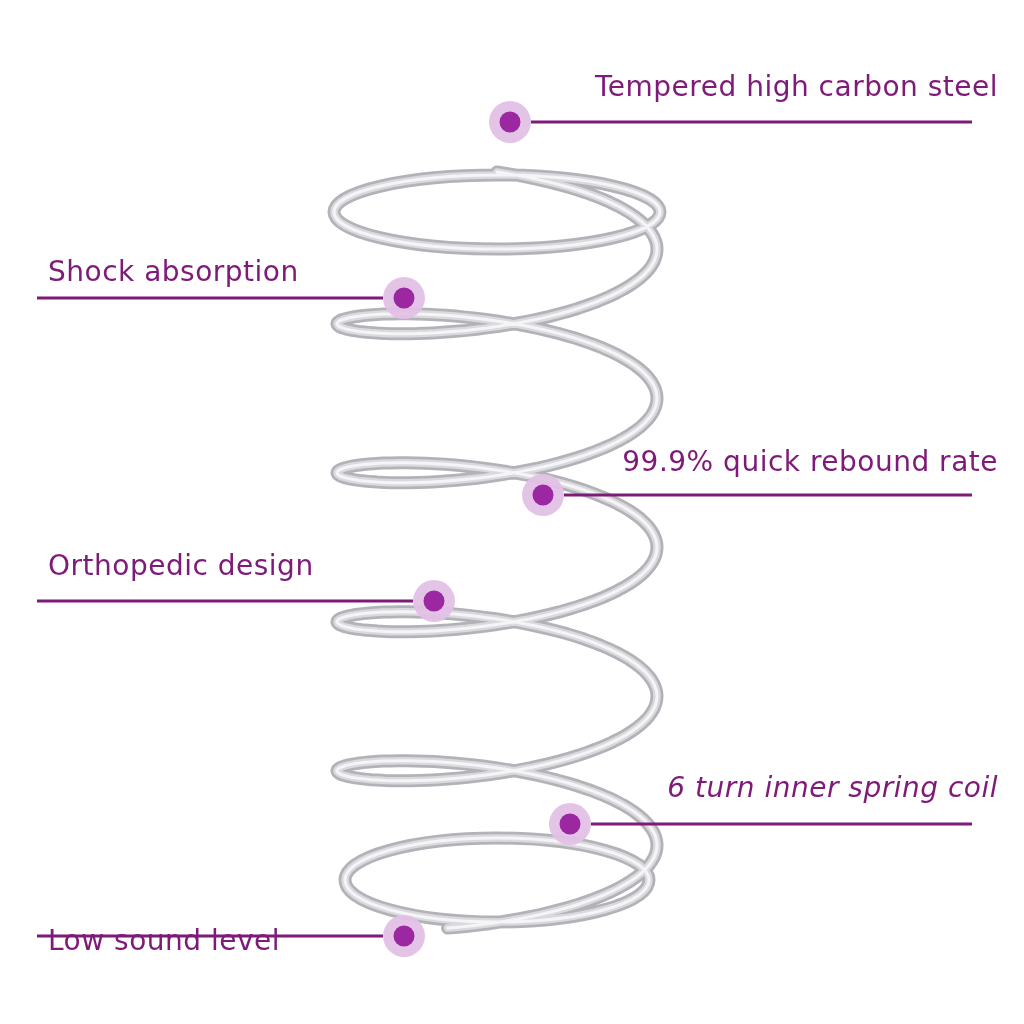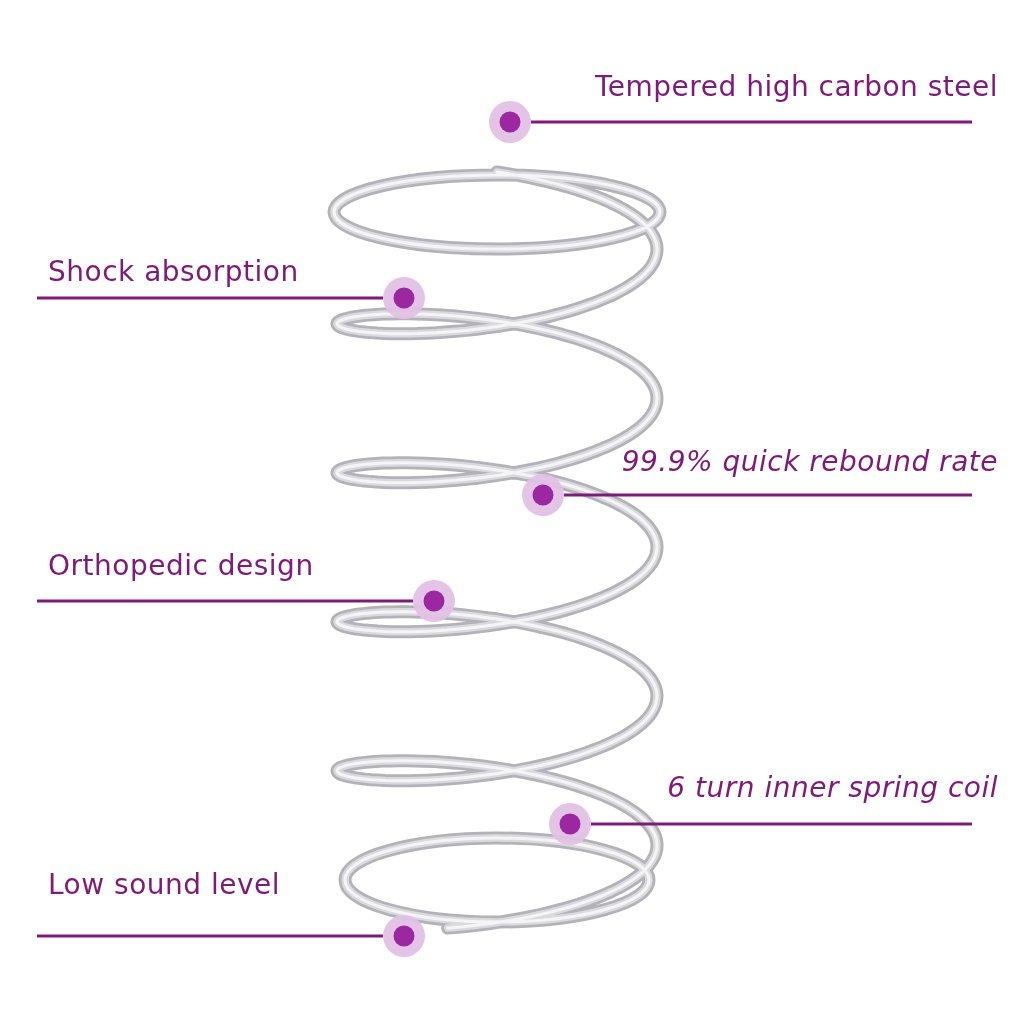--- a/index.html
+++ b/index.html
@@ -34,24 +34,24 @@
   
   .callout-label {
     position: absolute;
     font-size: 28px;
     letter-spacing: 0.5px;
     color: var(--accent);
     white-space: nowrap;
   }
   .lbl-0 { top: 70px;  right: 52px; }
   .lbl-1 { top: 247px; left: 48px; margin-top: 8px; }
-  .lbl-2 { top: 445px; right: 52px; font-style: italic; }
+  .lbl-2 { top: 445px; right: 52px; }
   .lbl-3 { top: 549px; left: 48px; text-align: right; }
   .lbl-4 { top: 771px; right: 52px; font-style: italic; }
-  .lbl-5 { top: 868px; left: 48px; }
+  .lbl-5 { top: 924px; left: 48px; }
 </style>
 </head>
 <body>
 
 <div class="stage">
 
   <svg class="canvas" viewBox="0 0 1024 1024" aria-hidden="true">
     <defs>
       <path id="coil-shape" d="M 334 212 a 163 37 0 1 0 326 0 a 163 37 0 1 0 -326 0 M497.0 172.0L507.5 173.6L517.9 175.4L528.2 177.4L538.4 179.6L548.4 181.9L558.2 184.4L567.7 187.0L577.0 189.8L585.9 192.7L594.4 195.8L602.5 199.0L610.1 202.3L617.3 205.8L623.9 209.4L630.0 213.0L635.5 216.8L640.5 220.7L644.8 224.6L648.5 228.6L651.5 232.7L653.9 236.8L655.6 240.9L656.7 245.0L657.0 249.2L656.7 253.4L655.6 257.5L654.0 261.7L651.6 265.8L648.6 269.8L644.9 273.8L640.6 277.8L635.6 281.6L630.1 285.4L624.0 289.1L617.4 292.6L610.3 296.1L602.6 299.4L594.5 302.7L586.0 305.7L577.2 308.7L567.9 311.5L558.4 314.1L548.6 316.6L538.6 318.9L528.4 321.0L518.1 323.0L507.7 324.8L497.2 326.5L486.8 327.9L476.4 329.2L466.0 330.4L455.8 331.3L445.8 332.1L436.0 332.8L426.5 333.2L417.2 333.6L408.3 333.7L399.8 333.8L391.7 333.7L384.1 333.4L376.9 333.1L370.2 332.6L364.1 332.0L358.6 331.4L353.6 330.6L349.3 329.8L345.6 328.9L342.5 327.9L340.1 326.9L338.4 325.9L337.4 324.8L337.0 323.8L337.3 322.7L338.3 321.7L340.0 320.6L342.4 319.6L345.4 318.7L349.0 317.8L353.3 317.0L358.2 316.2L363.7 315.5L369.8 314.9L376.4 314.5L383.6 314.1L391.2 313.9L399.3 313.7L407.8 313.8L416.6 313.9L425.9 314.2L435.4 314.7L445.2 315.3L455.2 316.1L465.3 317.1L475.7 318.2L486.1 319.5L496.5 320.9L507.0 322.6L517.4 324.4L527.7 326.3L537.9 328.5L548.0 330.8L557.8 333.2L567.3 335.9L576.6 338.6L585.5 341.6L594.0 344.6L602.1 347.8L609.8 351.2L616.9 354.6L623.6 358.2L629.7 361.9L635.3 365.6L640.3 369.5L644.6 373.4L648.3 377.4L651.4 381.5L653.8 385.6L655.6 389.7L656.6 393.9L657.0 398.0L656.7 402.2L655.7 406.3L654.0 410.5L651.7 414.6L648.7 418.6L645.1 422.6L640.8 426.6L635.9 430.4L630.4 434.2L624.3 437.9L617.7 441.5L610.6 445.0L603.0 448.3L594.9 451.5L586.4 454.6L577.6 457.5L568.4 460.3L558.8 463.0L549.1 465.5L539.1 467.8L528.9 469.9L518.6 471.9L508.1 473.7L497.7 475.4L487.2 476.9L476.8 478.2L466.5 479.3L456.3 480.3L446.2 481.1L436.4 481.7L426.9 482.2L417.6 482.5L408.7 482.7L400.2 482.8L392.1 482.7L384.4 482.4L377.2 482.1L370.5 481.6L364.4 481.0L358.8 480.4L353.8 479.6L349.5 478.8L345.7 477.9L342.7 477.0L340.2 476.0L338.5 474.9L337.4 473.9L337.0 472.8L337.3 471.8L338.3 470.7L339.9 469.7L342.2 468.7L345.2 467.7L348.9 466.8L353.1 466.0L358.0 465.2L363.5 464.5L369.5 464.0L376.1 463.5L383.3 463.1L390.9 462.9L398.9 462.7L407.4 462.8L416.2 462.9L425.4 463.2L434.9 463.7L444.7 464.3L454.7 465.1L464.9 466.0L475.2 467.1L485.6 468.4L496.1 469.9L506.5 471.5L517.0 473.3L527.3 475.2L537.5 477.4L547.5 479.7L557.4 482.1L566.9 484.7L576.2 487.5L585.1 490.4L593.6 493.5L601.8 496.7L609.4 500.0L616.6 503.5L623.3 507.0L629.5 510.7L635.1 514.5L640.1 518.3L644.4 522.2L648.2 526.2L651.3 530.3L653.7 534.4L655.5 538.5L656.6 542.7L657.0 546.8L656.7 551.0L655.8 555.2L654.1 559.3L651.8 563.4L648.8 567.5L645.2 571.5L641.0 575.4L636.1 579.3L630.6 583.1L624.6 586.7L618.0 590.3L610.9 593.8L603.3 597.2L595.3 600.4L586.8 603.5L578.0 606.4L568.8 609.2L559.3 611.9L549.5 614.4L539.5 616.7L529.3 618.9L519.0 620.8L508.6 622.7L498.2 624.3L487.7 625.8L477.3 627.1L466.9 628.3L456.7 629.2L446.7 630.1L436.9 630.7L427.3 631.2L418.0 631.5L409.1 631.7L400.6 631.8L392.4 631.7L384.7 631.4L377.5 631.1L370.8 630.6L364.6 630.1L359.1 629.4L354.0 628.7L349.7 627.8L345.9 627.0L342.8 626.0L340.3 625.0L338.5 624.0L337.4 622.9L337.0 621.9L337.3 620.8L338.2 619.8L339.8 618.7L342.1 617.7L345.1 616.8L348.7 615.9L352.9 615.0L357.8 614.3L363.2 613.6L369.3 613.0L375.8 612.5L382.9 612.1L390.5 611.9L398.5 611.8L407.0 611.8L415.8 611.9L425.0 612.2L434.5 612.7L444.3 613.3L454.3 614.0L464.4 615.0L474.8 616.1L485.2 617.4L495.6 618.8L506.1 620.4L516.5 622.2L526.8 624.2L537.1 626.3L547.1 628.6L556.9 631.0L566.5 633.6L575.8 636.4L584.7 639.3L593.3 642.4L601.4 645.6L609.1 648.9L616.3 652.3L623.1 655.9L629.2 659.5L634.8 663.3L639.8 667.2L644.3 671.1L648.0 675.1L651.2 679.1L653.6 683.2L655.4 687.3L656.6 691.5L657.0 695.7L656.7 699.8L655.8 704.0L654.2 708.1L651.9 712.2L649.0 716.3L645.4 720.3L641.2 724.2L636.3 728.1L630.9 731.9L624.9 735.6L618.3 739.2L611.2 742.7L603.7 746.0L595.6 749.2L587.2 752.3L578.4 755.3L569.2 758.1L559.7 760.8L549.9 763.3L539.9 765.6L529.8 767.8L519.5 769.8L509.1 771.6L498.6 773.3L488.1 774.8L477.7 776.1L467.4 777.2L457.2 778.2L447.1 779.0L437.3 779.7L427.7 780.2L418.4 780.5L409.5 780.7L400.9 780.8L392.8 780.7L385.0 780.5L377.8 780.1L371.1 779.7L364.9 779.1L359.3 778.4L354.3 777.7L349.8 776.9L346.0 776.0L342.9 775.1L340.4 774.1L338.6 773.0L337.5 772.0L337.0 770.9L337.2 769.9L338.2 768.8L339.7 767.8L342.0 766.8L344.9 765.8L348.5 764.9L352.7 764.1L357.6 763.3L363.0 762.6L369.0 762.0L375.5 761.5L382.6 761.1L390.2 760.9L398.2 760.8L406.6 760.8L415.4 760.9L424.6 761.2L434.1 761.6L443.9 762.2L453.8 763.0L464.0 763.9L474.3 765.0L484.7 766.3L495.2 767.7L505.6 769.3L516.0 771.1L526.4 773.1L536.6 775.2L546.7 777.5L556.5 779.9L566.1 782.5L575.4 785.3L584.3 788.2L592.9 791.2L601.1 794.4L608.8 797.7L616.0 801.2L622.8 804.7L629.0 808.4L634.6 812.1L639.6 816.0L644.1 819.9L647.9 823.9L651.0 827.9L653.5 832.0L655.4 836.2L656.5 840.3L657.0 844.5L656.8 848.6L655.9 852.8L654.3 856.9L652.0 861.0L649.1 865.1L645.6 869.1L641.4 873.1L636.6 876.9L631.1 880.7L625.1 884.4L618.6 888.0L611.6 891.5L604.0 894.9L596.0 898.1L587.6 901.2L578.8 904.2L569.6 907.0L560.1 909.6L550.4 912.1L540.4 914.5L530.2 916.7L519.9 918.7L509.5 920.5L499.1 922.2L488.6 923.7L478.2 925.0L467.8 926.2L457.6 927.2L447.6 928.0 M 345 880 a 152 42 0 1 0 304 0 a 152 42 0 1 0 -304 0"></path>
     </defs>

